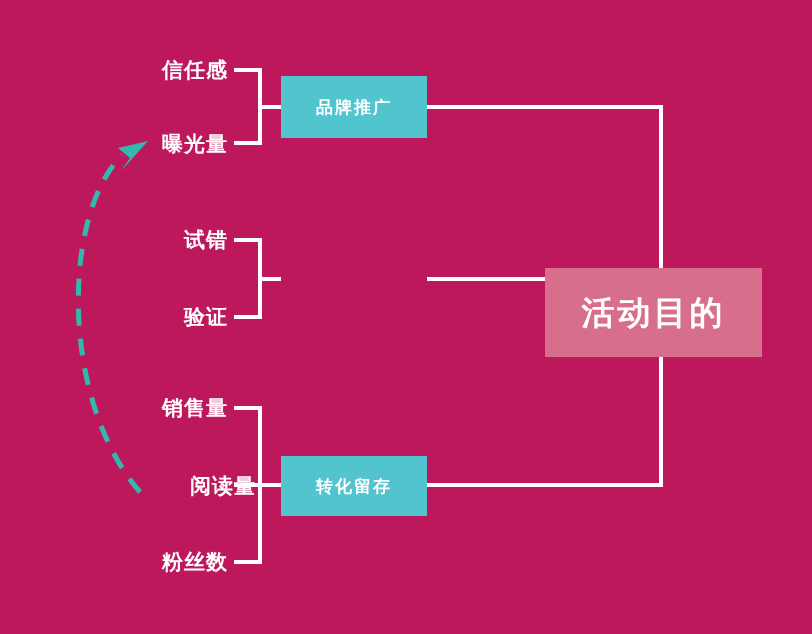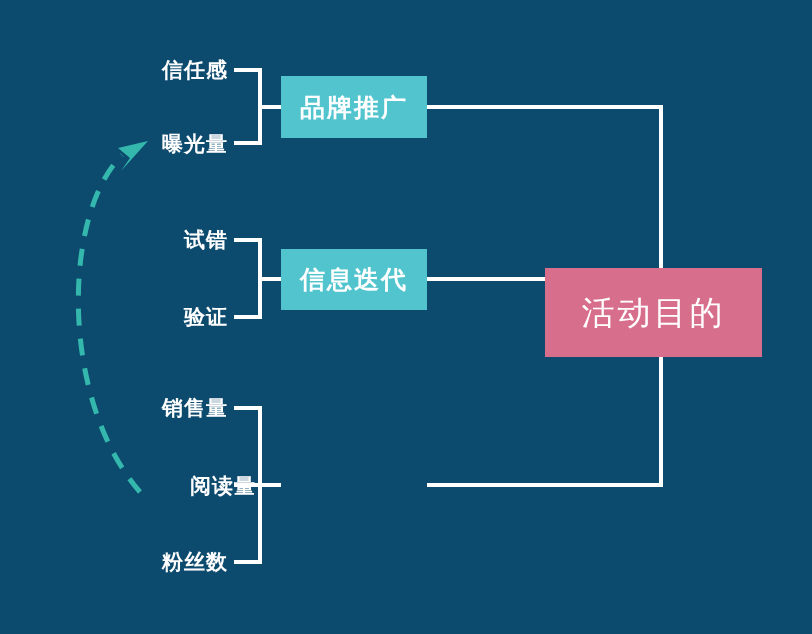--- a/index.html
+++ b/index.html
@@ -4,21 +4,21 @@
 <style>
   html, body {
     margin: 0;
     padding: 0;
     background: #3d6185;
   }
   #canvas {
     position: relative;
     width: 812px;
     height: 634px;
-    background: #0c4a6e;
+    background: #be185d;
     overflow: hidden;
     font-family: "DejaVu Sans", "Liberation Sans", sans-serif;
   }
   .svg-layer {
     position: absolute;
     left: 0;
     top: 0;
     width: 812px;
     height: 634px;
   }
@@ -33,34 +33,34 @@
     transform: translateY(-50%);
     line-height: 1;
   }
   .node-box {
     position: absolute;
     background: #51c4ce;
     display: flex;
     align-items: center;
     justify-content: center;
     color: #ffffff;
-    font-size: 25px;
+    font-size: 17px;
     font-weight: bold;
     letter-spacing: 2px;
     line-height: 1;
   }
   .goal-box {
     position: absolute;
     background: #d76e8b;
     display: flex;
     align-items: center;
     justify-content: center;
     color: #ffffff;
     font-size: 33px;
-    font-weight: normal;
+    font-weight: bold;
     letter-spacing: 3px;
     line-height: 1;
     text-align: right;
   }
 </style>
 </head>
 <body>
 
 <div id="canvas">
 
@@ -100,22 +100,22 @@
   <div class="leaf-label" style="right:584px; top:317px;text-align:center;">验证</div>
 
   <div class="leaf-label" style="right:584px; top:408px;">销售量</div>
   <div class="leaf-label" style="right:556px; top:486px;">阅读量</div>
   <div class="leaf-label" style="right:584px; top:562px;">粉丝数</div>
 
   <div class="node-box" style="left:281px; top:76px; width:146px; height:62px;">
     <span>品牌推广</span>
   </div>
 
-  <div class="node-box" style="left:281px; top:249px; width:146px; height:61px;">
-    <span>信息迭代</span>
+
+  <div class="node-box" style="left:281px; top:456px; width:146px; height:60px;">
+    <span>转化留存</span>
   </div>
-
 
   <div class="goal-box" style="left:545px; top:268px; width:217px; height:89px;">
     <span>活动目的</span>
   </div>
 
 </div>
 
 </body></html>

